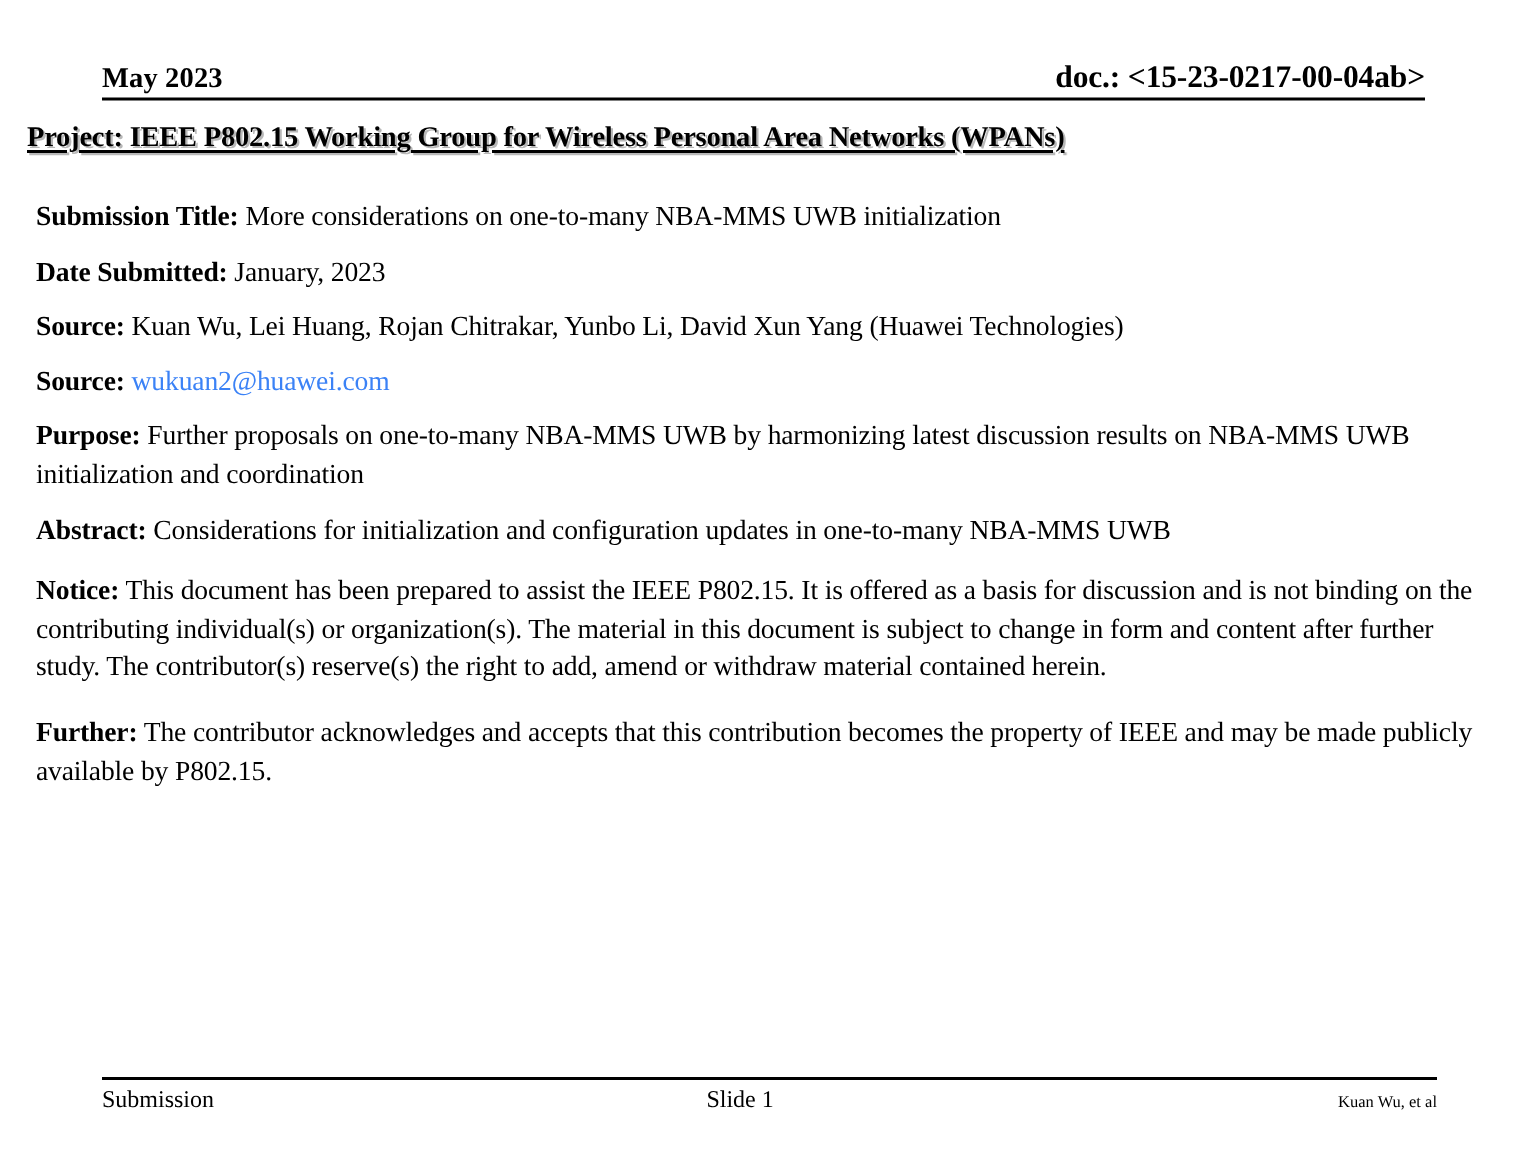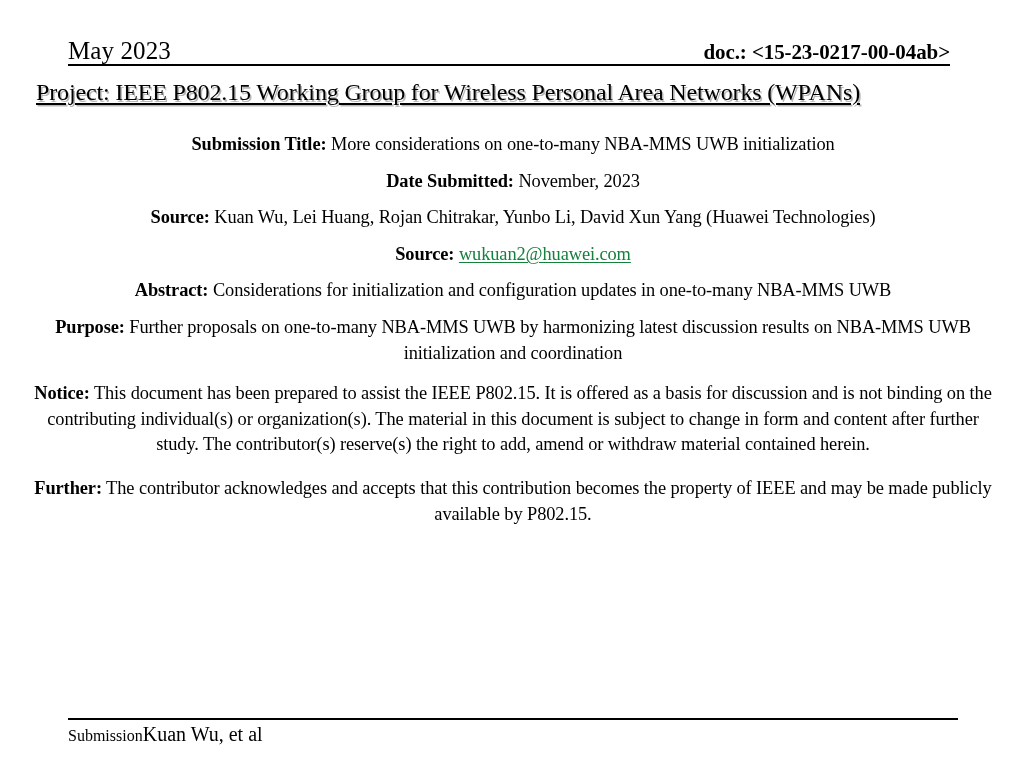--- a/index.html
+++ b/index.html
@@ -28,41 +28,41 @@
     left: 68px;
     top: 40px;
     width: 882px;
     border-bottom: 2px solid #000;
     padding-bottom: 1px;
     display: flex;
     align-items: baseline;
     justify-content: space-between;
   }
   .header-date {
-    font-size: 25px;
-    font-weight: normal;
+    font-size: 19px;
+    font-weight: bold;
     line-height: 22px;
     letter-spacing: 0.1px;
   }
   .header-doc {
     font-size: 21px;
     font-weight: bold;
     line-height: 22px;
     letter-spacing: -0.1px;
     white-space: nowrap;
   }
 
   
   .project-title {
     position: absolute;
-    left: 36px;
+    left: 18px;
     top: 79px;
     width: 964px;
-    font-size: 24px;
-    font-weight: normal;
+    font-size: 19px;
+    font-weight: bold;
     line-height: 26px;
     letter-spacing: -0.15px;
     text-decoration: underline;
     text-underline-offset: 3px;
     text-decoration-thickness: 2px;
     white-space: nowrap;
     text-shadow: 1.5px 1.5px 0 #b8b8b8;
   }
 
   
@@ -70,32 +70,31 @@
     position: absolute;
     left: 24px;
     top: 132px;
     width: 978px;
   }
   .para {
     font-size: 18.4px;
     line-height: 25.6px;
     margin: 0 0 11px 0;
     letter-spacing: -0.1px;
-    text-align: center;
+    text-align: left;
   }
   .para.notice {
     margin-top: 15px;
     margin-bottom: 18px;
   }
   .lbl {
     font-weight: bold;
   }
   .email-link {
-    color: #15803d;
-    text-decoration: underline;
+    color: #3b82f6;
     text-underline-offset: 2px;
     text-decoration-thickness: 1px;
     cursor: pointer;
   }
 
   
   .footer {
     position: absolute;
     left: 68px;
     top: 718px;
@@ -112,21 +111,21 @@
     text-align: center;
   }
   .footer-center {
     font-size: 16px;
     line-height: 20px;
     flex: 1 1 auto;
     text-align: center;
     margin-left: -48px;
   }
   .footer-right {
-    font-size: 20px;
+    font-size: 11px;
     line-height: 20px;
     flex: 0 0 auto;
     text-align: right;
   }
 </style>
 </head>
 <body>
 
 <div class="slide">
 
@@ -137,47 +136,48 @@
 
   <div class="project-title">Project: IEEE P802.15 Working Group for Wireless Personal Area Networks (WPANs)</div>
 
   <div class="body-block">
 
     <p class="para">
       <span class="lbl">Submission Title:</span><span> More considerations on one-to-many NBA-MMS UWB initialization</span>
     </p>
 
     <p class="para">
-      <span class="lbl">Date Submitted:</span><span> November, 2023</span>
+      <span class="lbl">Date Submitted:</span><span> January, 2023</span>
     </p>
 
     <p class="para">
       <span class="lbl">Source:</span><span> Kuan Wu, Lei Huang, Rojan Chitrakar, Yunbo Li, David Xun Yang (Huawei Technologies)</span>
     </p>
 
     <p class="para">
       <span class="lbl">Source:</span><span>&nbsp;</span><span class="email-link">wukuan2@huawei.com</span>
     </p>
 
     <p class="para">
-      <span class="lbl">Abstract:</span><span>  Considerations for initialization and configuration updates in one-to-many NBA-MMS UWB</span>
+      <span class="lbl">Purpose:</span><span> Further proposals on one-to-many NBA-MMS UWB by harmonizing latest discussion results on NBA-MMS UWB initialization and coordination</span>
     </p>
 
     <p class="para">
-      <span class="lbl">Purpose:</span><span> Further proposals on one-to-many NBA-MMS UWB by harmonizing latest discussion results on NBA-MMS UWB initialization and coordination</span>
+      <span class="lbl">Abstract:</span><span>  Considerations for initialization and configuration updates in one-to-many NBA-MMS UWB</span>
     </p>
 
     <p class="para notice">
       <span class="lbl">Notice:</span><span> This document has been prepared to assist the IEEE P802.15.  It is offered as a basis for discussion and is not binding on the contributing individual(s) or organization(s). The material in this document is subject to change in form and content after further study. The contributor(s) reserve(s) the right to add, amend or withdraw material contained herein.</span>
     </p>
 
     <p class="para">
       <span class="lbl">Further:</span><span> The contributor acknowledges and accepts that this contribution becomes the property of IEEE and may be made publicly available by P802.15.</span>
     </p>
 
   </div>
 
   <div class="footer">
     <span class="footer-left">Submission</span>
+    <span class="footer-center">Slide 1</span>
     <span class="footer-right">Kuan Wu, et al</span>
   </div>
 
 </div>
 
 </body></html>

